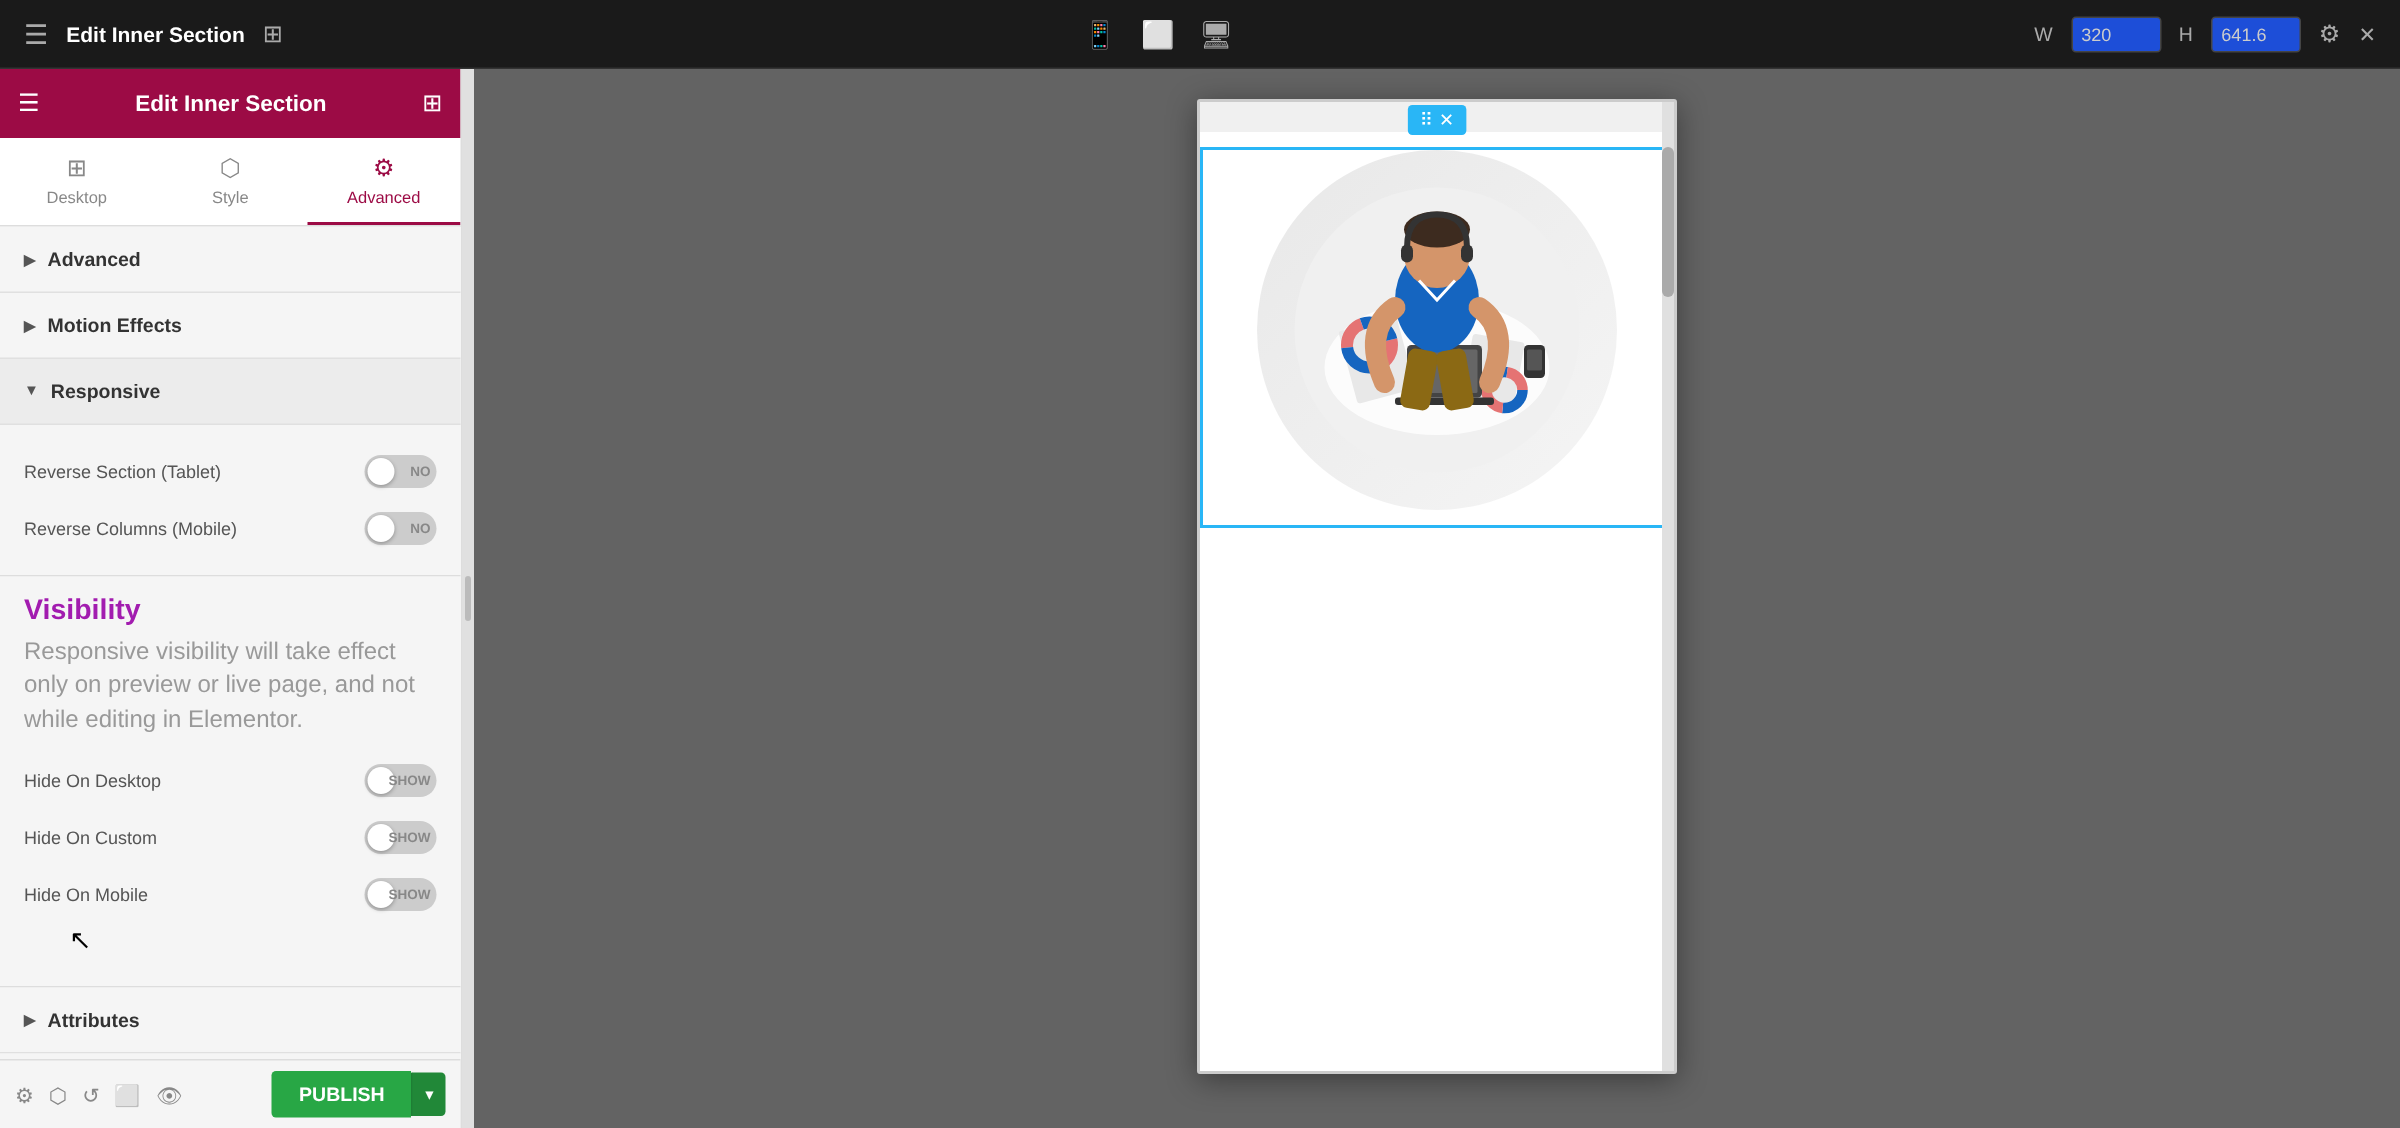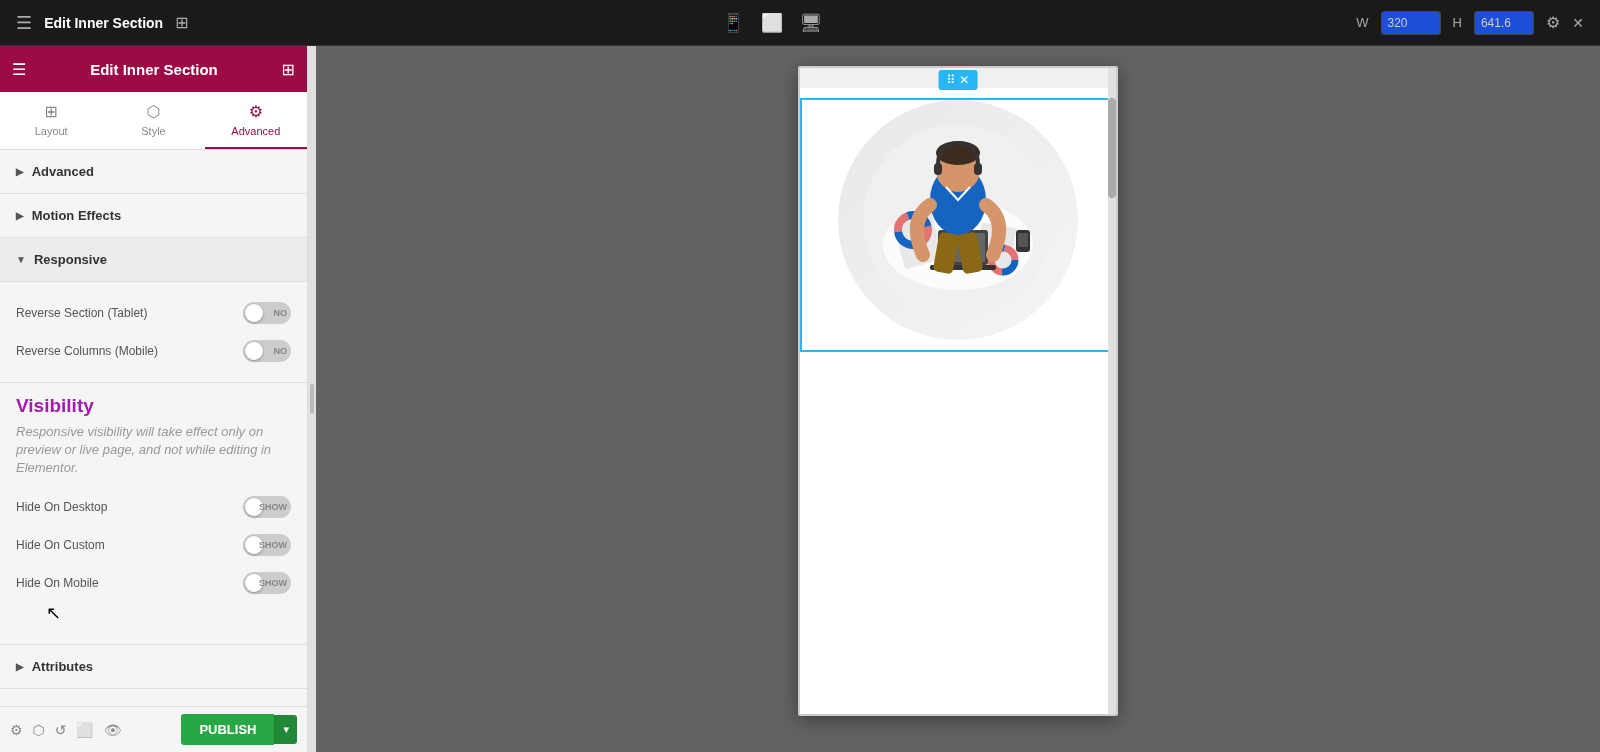--- a/index.html
+++ b/index.html
@@ -164,23 +164,22 @@
       padding: 12px 16px;
       border-bottom: 1px solid #ddd;
     }
     .visibility-title {
       font-size: 19px;
       font-weight: 600;
       color: #a21caf;
       margin-bottom: 6px;
     }
     .visibility-note {
-      font-size: 13px;
+      font-size: 16px;
       color: #999;
-      font-style: italic;
       margin-bottom: 10px;
       line-height: 1.4;
     }
 
     
     .sidebar-footer {
       height: 46px;
       background: #f5f5f5;
       border-top: 1px solid #ddd;
       display: flex;
@@ -378,21 +377,21 @@
 
     <div class="sidebar-header">
       <span style="color:#fff;font-size:16px;cursor:pointer;">☰</span>
       <span style="color:#fff;font-size:15px;font-weight:bold;">Edit Inner Section</span>
       <span style="color:#fff;font-size:16px;cursor:pointer;">⊞</span>
     </div>
 
     <div class="sidebar-tabs">
       <div class="sidebar-tab">
         <span class="tab-icon">⊞</span>
-        <span>Layout</span>
+        <span>Desktop</span>
       </div>
       <div class="sidebar-tab">
         <span class="tab-icon">⬡</span>
         <span>Style</span>
       </div>
       <div class="sidebar-tab active" style="color:#9c0b45;border-bottom:2px solid #9c0b45;">
         <span class="tab-icon">⚙</span>
         <span>Advanced</span>
       </div>
     </div>

